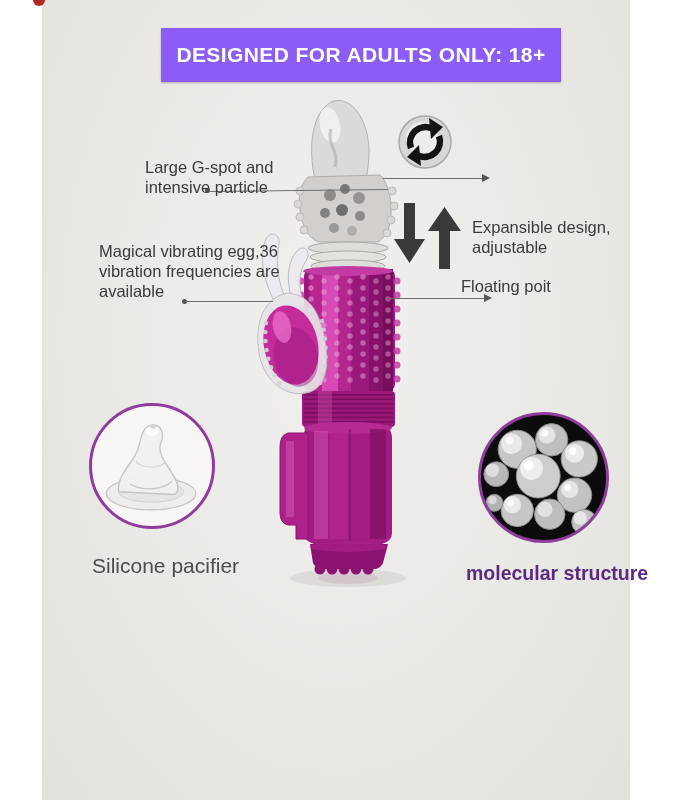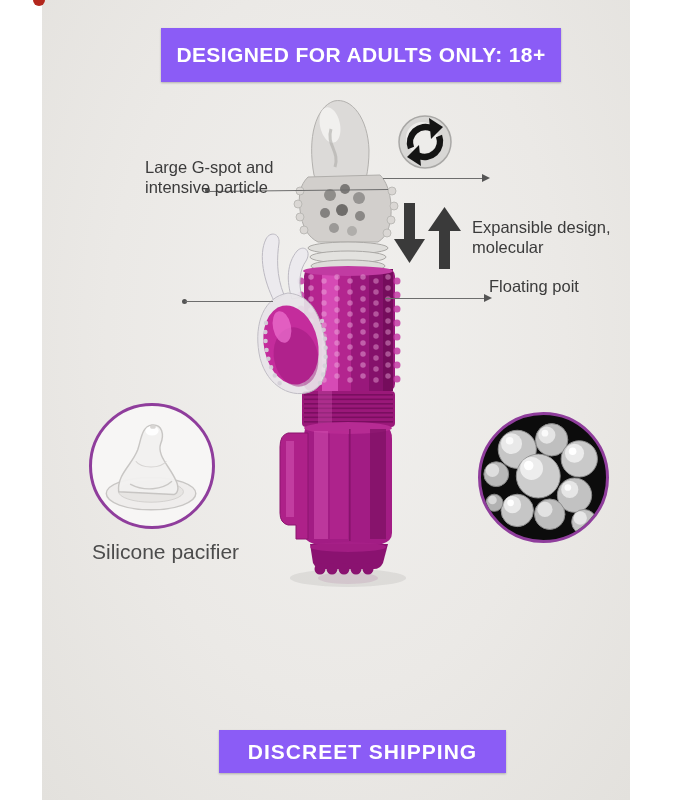--- a/index.html
+++ b/index.html
@@ -15,31 +15,31 @@
   .banner-top .t1{font-size:21px;font-weight:700;letter-spacing:.4px;line-height:1.15;}
   .banner-top .t2{font-size:12.5px;font-weight:700;letter-spacing:.3px;margin-top:2px;}
   .banner-bottom{left:198px;top:730px;width:287px;height:43px;}
   .banner-bottom .t1{font-size:21px;font-weight:700;letter-spacing:1px;}
 
   .ann{position:absolute;color:#3b3b3b;font-size:16.5px;line-height:1.22;white-space:pre-line;}
   .ann-gspot{left:145px;top:157px;}
   .ann-rotating{left:466px;top:154px;}
   .ann-expansible{left:472px;top:217px;}
   .ann-egg{left:99px;top:241px;}
-  .ann-floating{left:461px;top:276px;margin-left:28px;}
+  .ann-floating{left:461px;top:276px;}
 
   .lead{position:absolute;height:1px;background:#6d6d6d;}
   .lead-dot{position:absolute;width:5px;height:5px;border-radius:50%;background:#555;}
   .lead-arrow{position:absolute;width:0;height:0;border-left:8px solid #555;
               border-top:4px solid transparent;border-bottom:4px solid transparent;}
 
   .circle-callout{position:absolute;border-radius:50%;border:3px solid #8f3d9c;overflow:hidden;box-sizing:border-box;}
   .circle-left{left:89px;top:403px;width:126px;height:126px;background:#f7f6f5;}
   .circle-right{left:478px;top:412px;width:131px;height:131px;background:#0c0c0c;}
-  .callout-label{position:absolute;font-size:21px;}
+  .callout-label{position:absolute;font-size:21px;margin-top:14px;}
   .label-pacifier{left:92px;top:540px;color:#4c4c4c;}
   .label-molecular{left:466px;top:548px;color:#5b2b80;font-weight:600;font-size:19.5px;}
 
   svg{display:block;}
   .product-svg{position:absolute;left:230px;top:95px;}
   .rotate-svg{position:absolute;left:396px;top:113px;}
   .arrows-svg{position:absolute;left:392px;top:197px;}
 </style>
 </head>
 <body>
@@ -156,21 +156,24 @@
   <div class="lead-dot" style="left:182px;top:299px;"></div>
   <div class="lead" style="left:185px;top:301px;width:88px;"></div>
   <div class="lead" style="left:383px;top:178px;width:99px;"></div>
   <div class="lead-arrow" style="left:482px;top:174px;"></div>
   <div class="lead" style="left:385px;top:298px;width:99px;"></div>
   <div class="lead-arrow" style="left:484px;top:294px;"></div>
 
   <div class="ann ann-gspot">Large G-spot and
 intensive particle</div>
   <div class="ann ann-expansible">Expansible design,
-molecular</div>
+adjustable</div>
+  <div class="ann ann-egg">Magical vibrating egg,36
+vibration frequencies are
+available</div>
   <div class="ann ann-floating">Floating poit</div>
 
   <div class="circle-callout circle-left">
     <svg width="120" height="120" viewBox="0 0 126 126">
       <ellipse cx="62" cy="92" rx="47" ry="17" fill="#efedec" stroke="#c8c6c4" stroke-width="1.5"></ellipse>
       <ellipse cx="62" cy="90" rx="34" ry="11" fill="#e7e5e3" stroke="#d2d0ce" stroke-width="1"></ellipse>
       <path d="M 28 90 C 26 72 42 62 48 46 C 52 34 52 22 63 20 C 74 19 76 30 72 40 C 68 52 82 64 88 78 C 92 86 90 92 86 93 Z" fill="#f2f1f0" opacity="0.96" stroke="#c6c4c2" stroke-width="1.5"></path>
       <path d="M 40 82 C 55 90 74 88 84 79" stroke="#cac8c6" stroke-width="1.5" fill="none"></path>
       <path d="M 46 58 C 52 66 72 66 78 58" stroke="#d6d4d2" stroke-width="1.2" fill="none"></path>
       <ellipse cx="63" cy="26" rx="7" ry="5" fill="#ffffff" opacity="0.9"></ellipse>
@@ -204,17 +207,15 @@
           <circle cx="31" cy="92" r="3.5" fill="#ffffff"></circle>
         <circle cx="72" cy="104" r="16" fill="#bdbdbd" stroke="#898989"></circle>
           <circle cx="67" cy="99" r="8" fill="#e2e2e2"></circle>
         <circle cx="108" cy="112" r="13" fill="#c4c4c4" stroke="#8e8e8e"></circle>
           <circle cx="104" cy="108" r="7" fill="#e7e7e7"></circle>
         <circle cx="14" cy="92" r="9" fill="#b2b2b2" stroke="#848484"></circle>
           <circle cx="12" cy="89" r="4.5" fill="#d9d9d9"></circle>
       </g>
     </svg>
   </div>
-
-  <div class="banner banner-bottom">
-    <div class="t1">DISCREET SHIPPING</div>
-  </div>
+  <div class="callout-label label-molecular">molecular structure</div>
+
 </div>
 
 </body></html>

